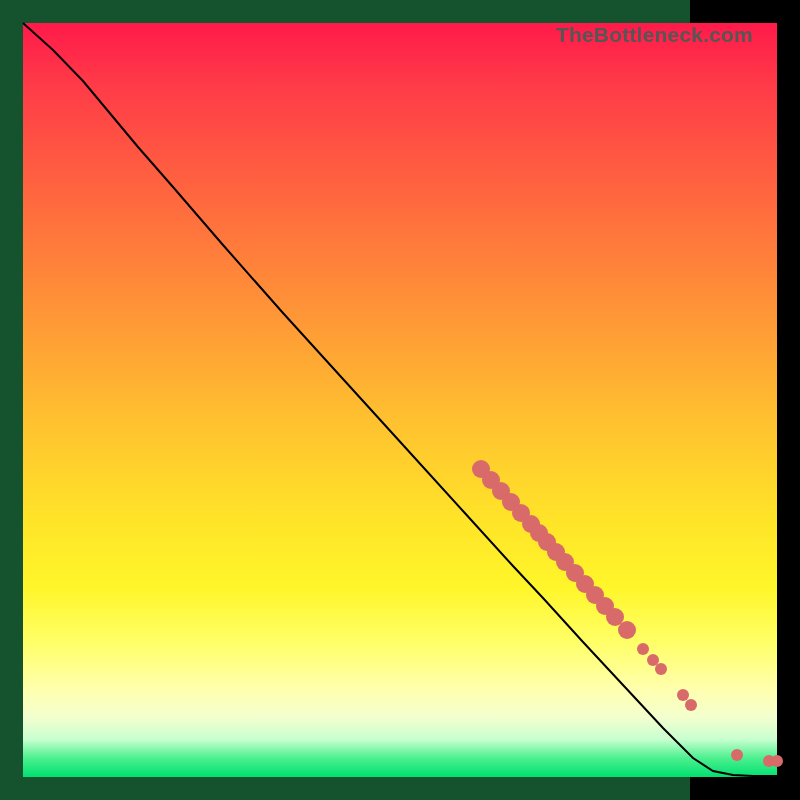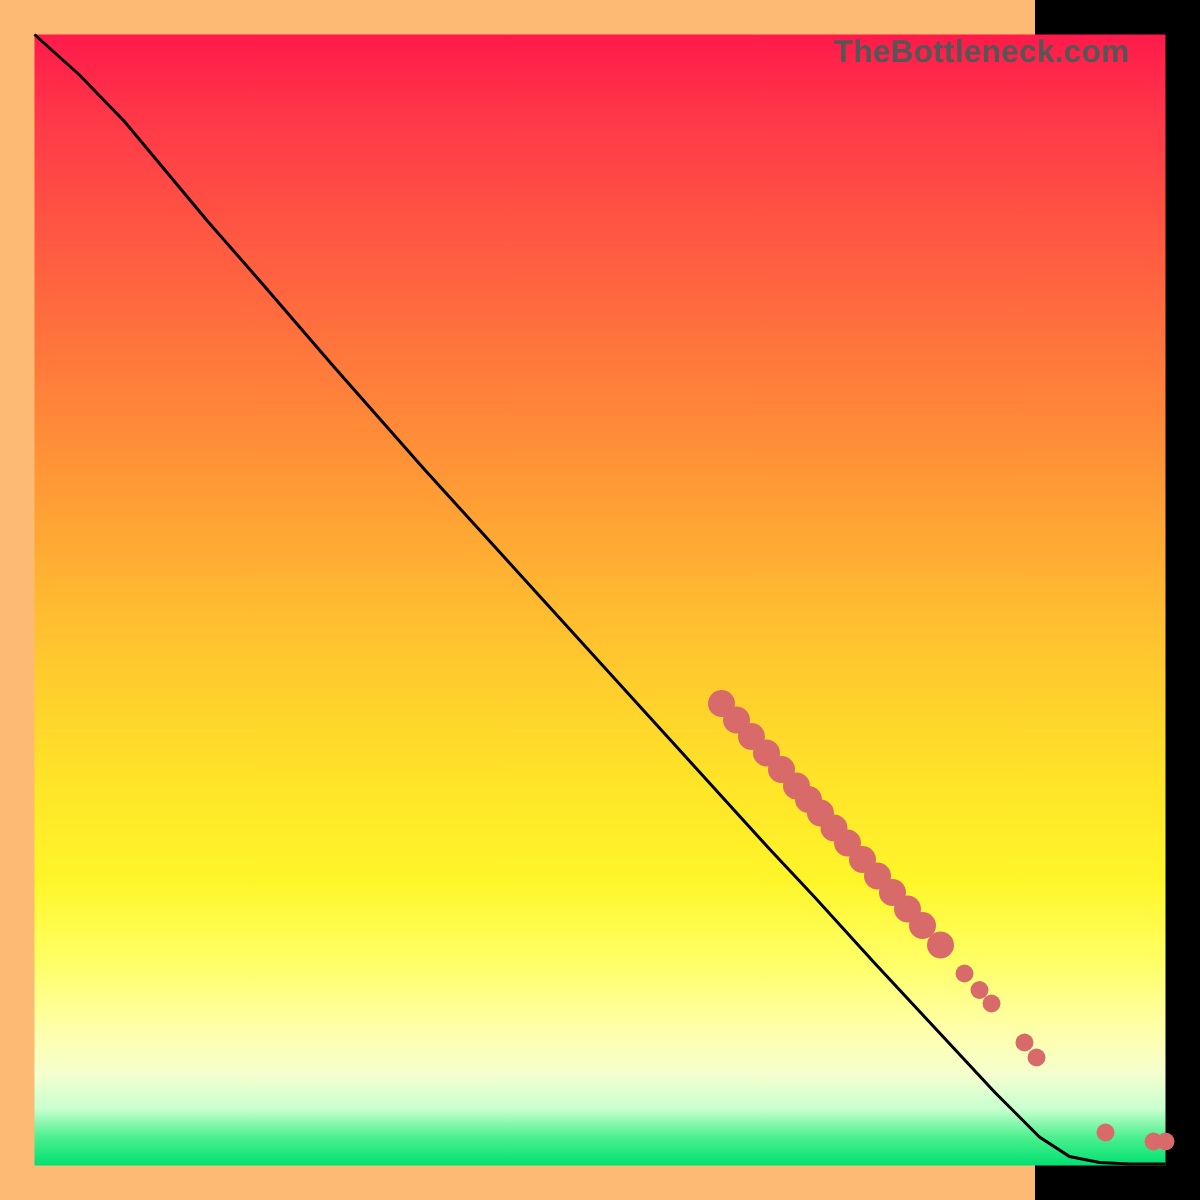--- a/index.html
+++ b/index.html
@@ -1,21 +1,21 @@
 <!DOCTYPE html>
 <html><head>
 <meta charset="utf-8">
 <style>
   * { margin: 0; padding: 0; box-sizing: border-box; }
   html, body { width: 800px; height: 800px; overflow: hidden; background: #000; }
   .frame {
     position: relative;
     width: 690px;
     height: 800px;
-    background: #fdba74;
+    background: #14532d;
   }
   .plot {
     position: absolute;
     left: 23px;
     top: 23px;
     width: 754px;
     height: 754px;
     
     background: linear-gradient(to bottom,
       #ff1a4a 0%,

